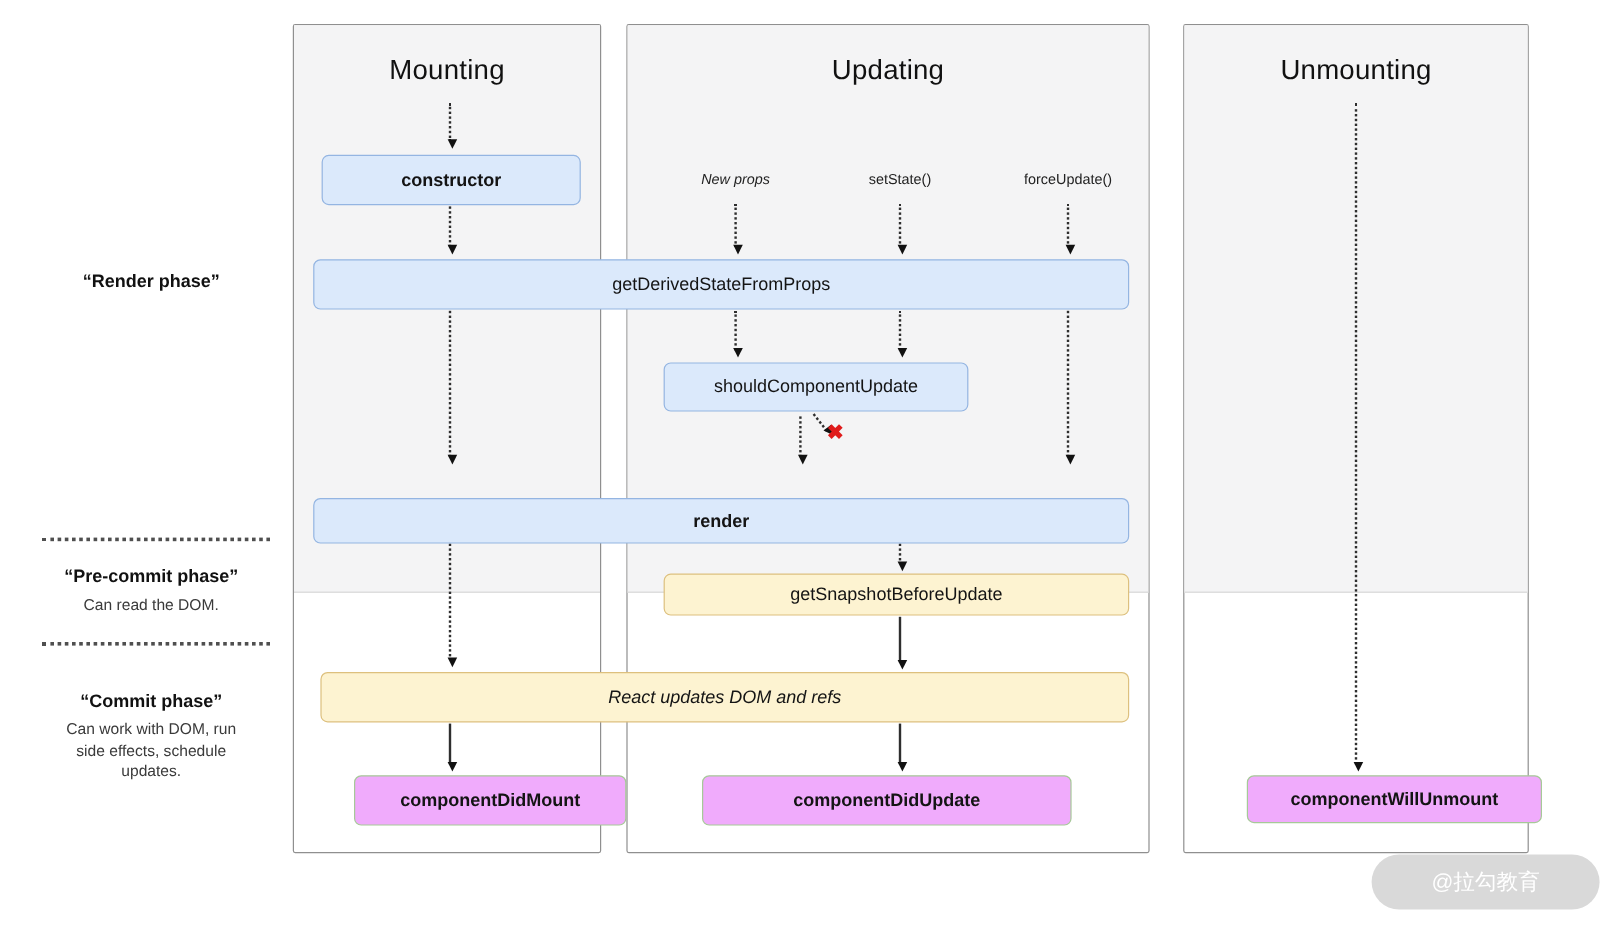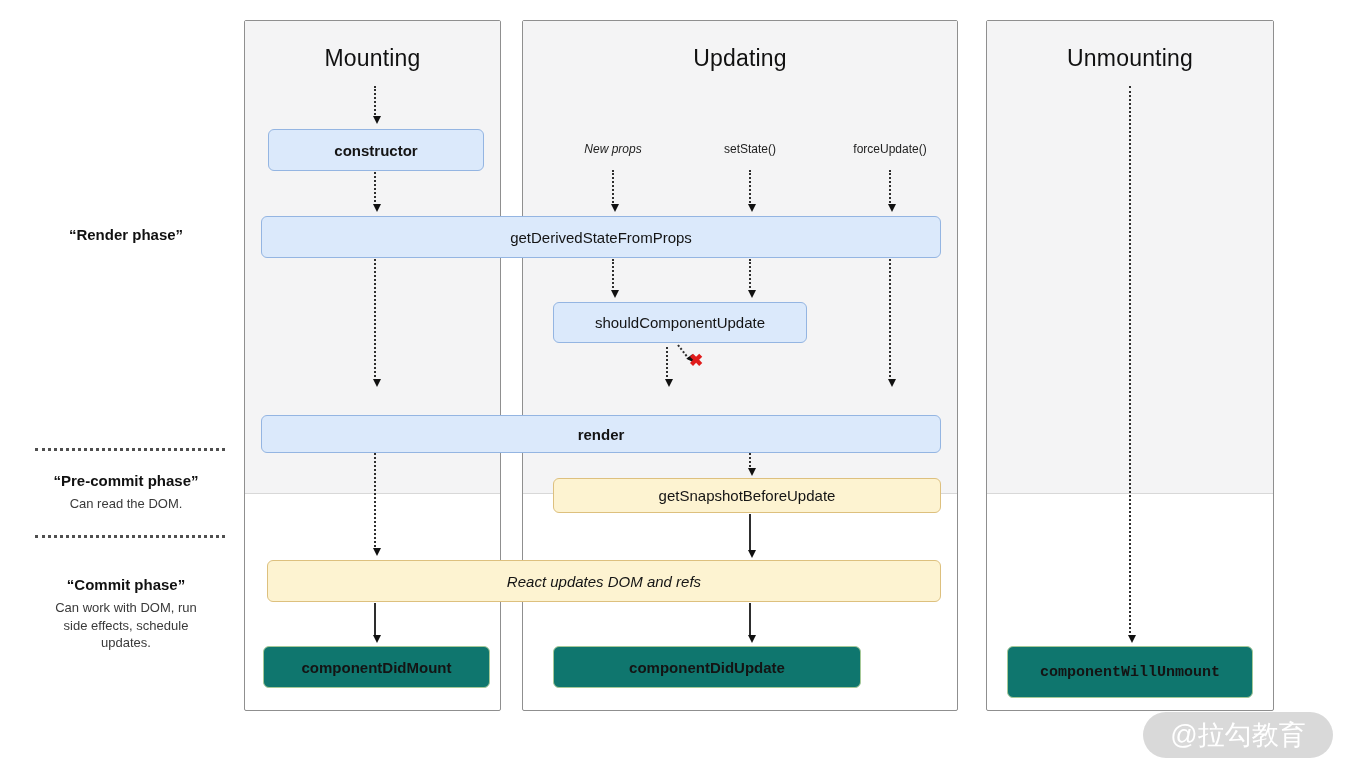--- a/index.html
+++ b/index.html
@@ -17,39 +17,39 @@
   
   .phase{position:absolute;width:212px;text-align:center;z-index:2;}
   .phase-title{font-size:15px;font-weight:bold;color:#111;margin-bottom:6px;}
   .phase-desc{font-size:13px;line-height:1.35;color:#3a3a3a;margin:0 14px;}
   .hdiv{position:absolute;width:190px;height:0;border-top:3px dotted #4f4f4f;z-index:2;}
   
   .box{position:absolute;display:flex;align-items:center;justify-content:center;
        border-radius:6px;font-size:15px;box-sizing:border-box;z-index:5;color:#141414;}
   .box.blue{background:#dbe9fb;border:1.5px solid #94b5e2;}
   .box.yellow{background:#fdf3d1;border:1.5px solid #ddc07e;}
-  .box.green{background:#0f766e;border:1.5px solid #a6c998;}
+  .box.green{background:#f0abfc;border:1.5px solid #a6c998;margin-left:32px;}
   .bold{font-weight:bold;}
   .italic{font-style:italic;}
   
   .trigger{position:absolute;transform:translateX(-50%);font-size:12px;color:#222;
        z-index:3;white-space:nowrap;}
   
   .arrow{position:absolute;width:0;z-index:4;}
   .arrow.dotted{border-left:2px dotted #2e2e2e;}
   .arrow.solid{border-left:2px solid #2e2e2e;}
   .arrow.head::after{content:"";position:absolute;bottom:-6px;left:-3px;
        border-left:4px solid transparent;border-right:4px solid transparent;
        border-top:8px solid #111;}
   .arrow.tilt{transform:rotate(-38deg);transform-origin:top center;}
   .stop-x{position:absolute;color:#e01b1b;font-size:17px;font-weight:bold;z-index:6;}
   
   .watermark{position:absolute;left:1143px;top:712px;width:190px;height:46px;
        background:#d9d9d9;border-radius:23px;display:flex;align-items:center;
-       justify-content:center;color:#ffffff;font-size:27px;z-index:7;}
+       justify-content:center;color:#ffffff;font-size:18px;z-index:7;}
 </style>
 </head>
 <body>
 
 <div class="phase" style="left:20px;top:226px;">
   <div class="phase-title">“Render phase”</div>
 </div>
 <div class="hdiv" style="left:35px;top:448px;"></div>
 <div class="phase" style="left:20px;top:472px;">
   <div class="phase-title">“Pre-commit phase”</div>
@@ -103,15 +103,15 @@
 <div class="arrow dotted head" style="left:1129px;top:86px;height:551px;"></div>
 
 <div class="box blue bold" style="left:268px;top:129px;width:216px;height:42px;">constructor</div>
 <div class="box blue" style="left:261px;top:216px;width:680px;height:42px;">getDerivedStateFromProps</div>
 <div class="box blue" style="left:553px;top:302px;width:254px;height:41px;">shouldComponentUpdate</div>
 <div class="box blue bold" style="left:261px;top:391px;width:680px;height:38px;margin-top:24px;">render</div>
 <div class="box yellow" style="left:553px;top:478px;width:388px;height:35px;text-align:right;">getSnapshotBeforeUpdate</div>
 <div class="box yellow italic" style="left:267px;top:560px;width:674px;height:42px;">React updates DOM and refs</div>
 <div class="box green bold" style="left:263px;top:646px;width:227px;height:42px;">componentDidMount</div>
 <div class="box green bold" style="left:553px;top:646px;width:308px;height:42px;">componentDidUpdate</div>
-<div class="box green bold" style="left:1007px;top:646px;width:246px;height:52px;font-family:Liberation Mono, monospace;">componentWillUnmount</div>
+<div class="box green bold" style="left:1007px;top:646px;width:246px;height:40px;">componentWillUnmount</div>
 
 <div class="watermark">@拉勾教育</div>
 
 </body></html>

